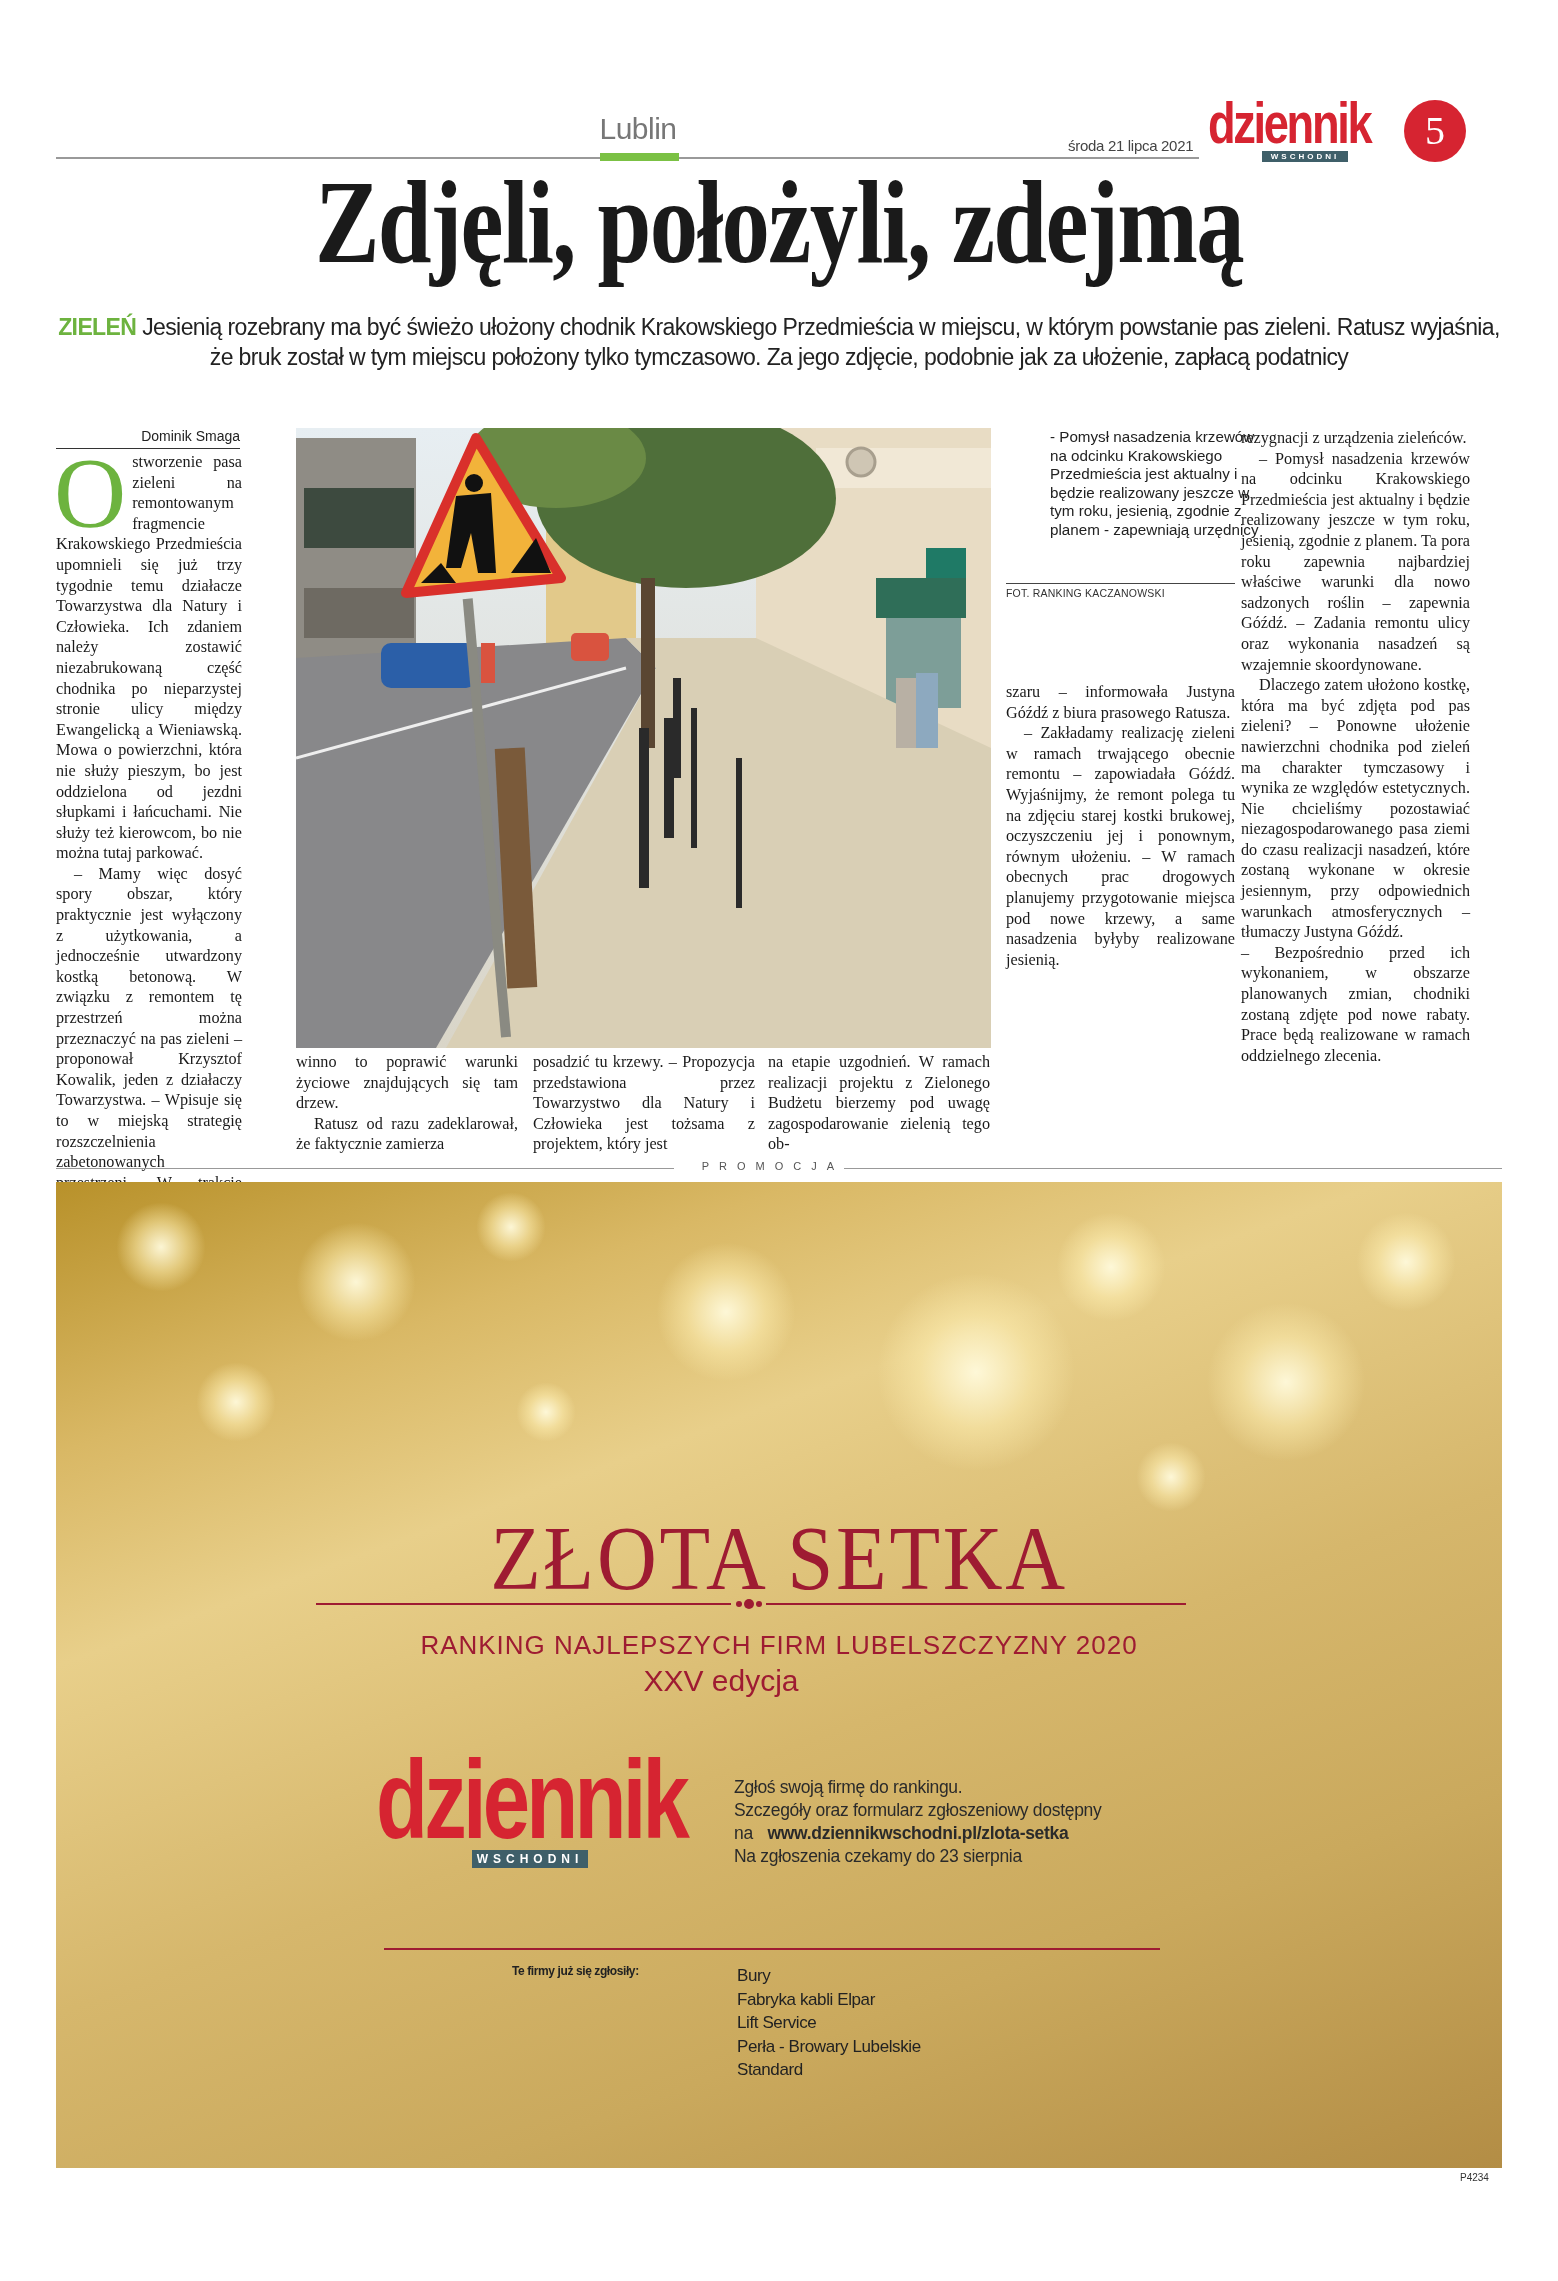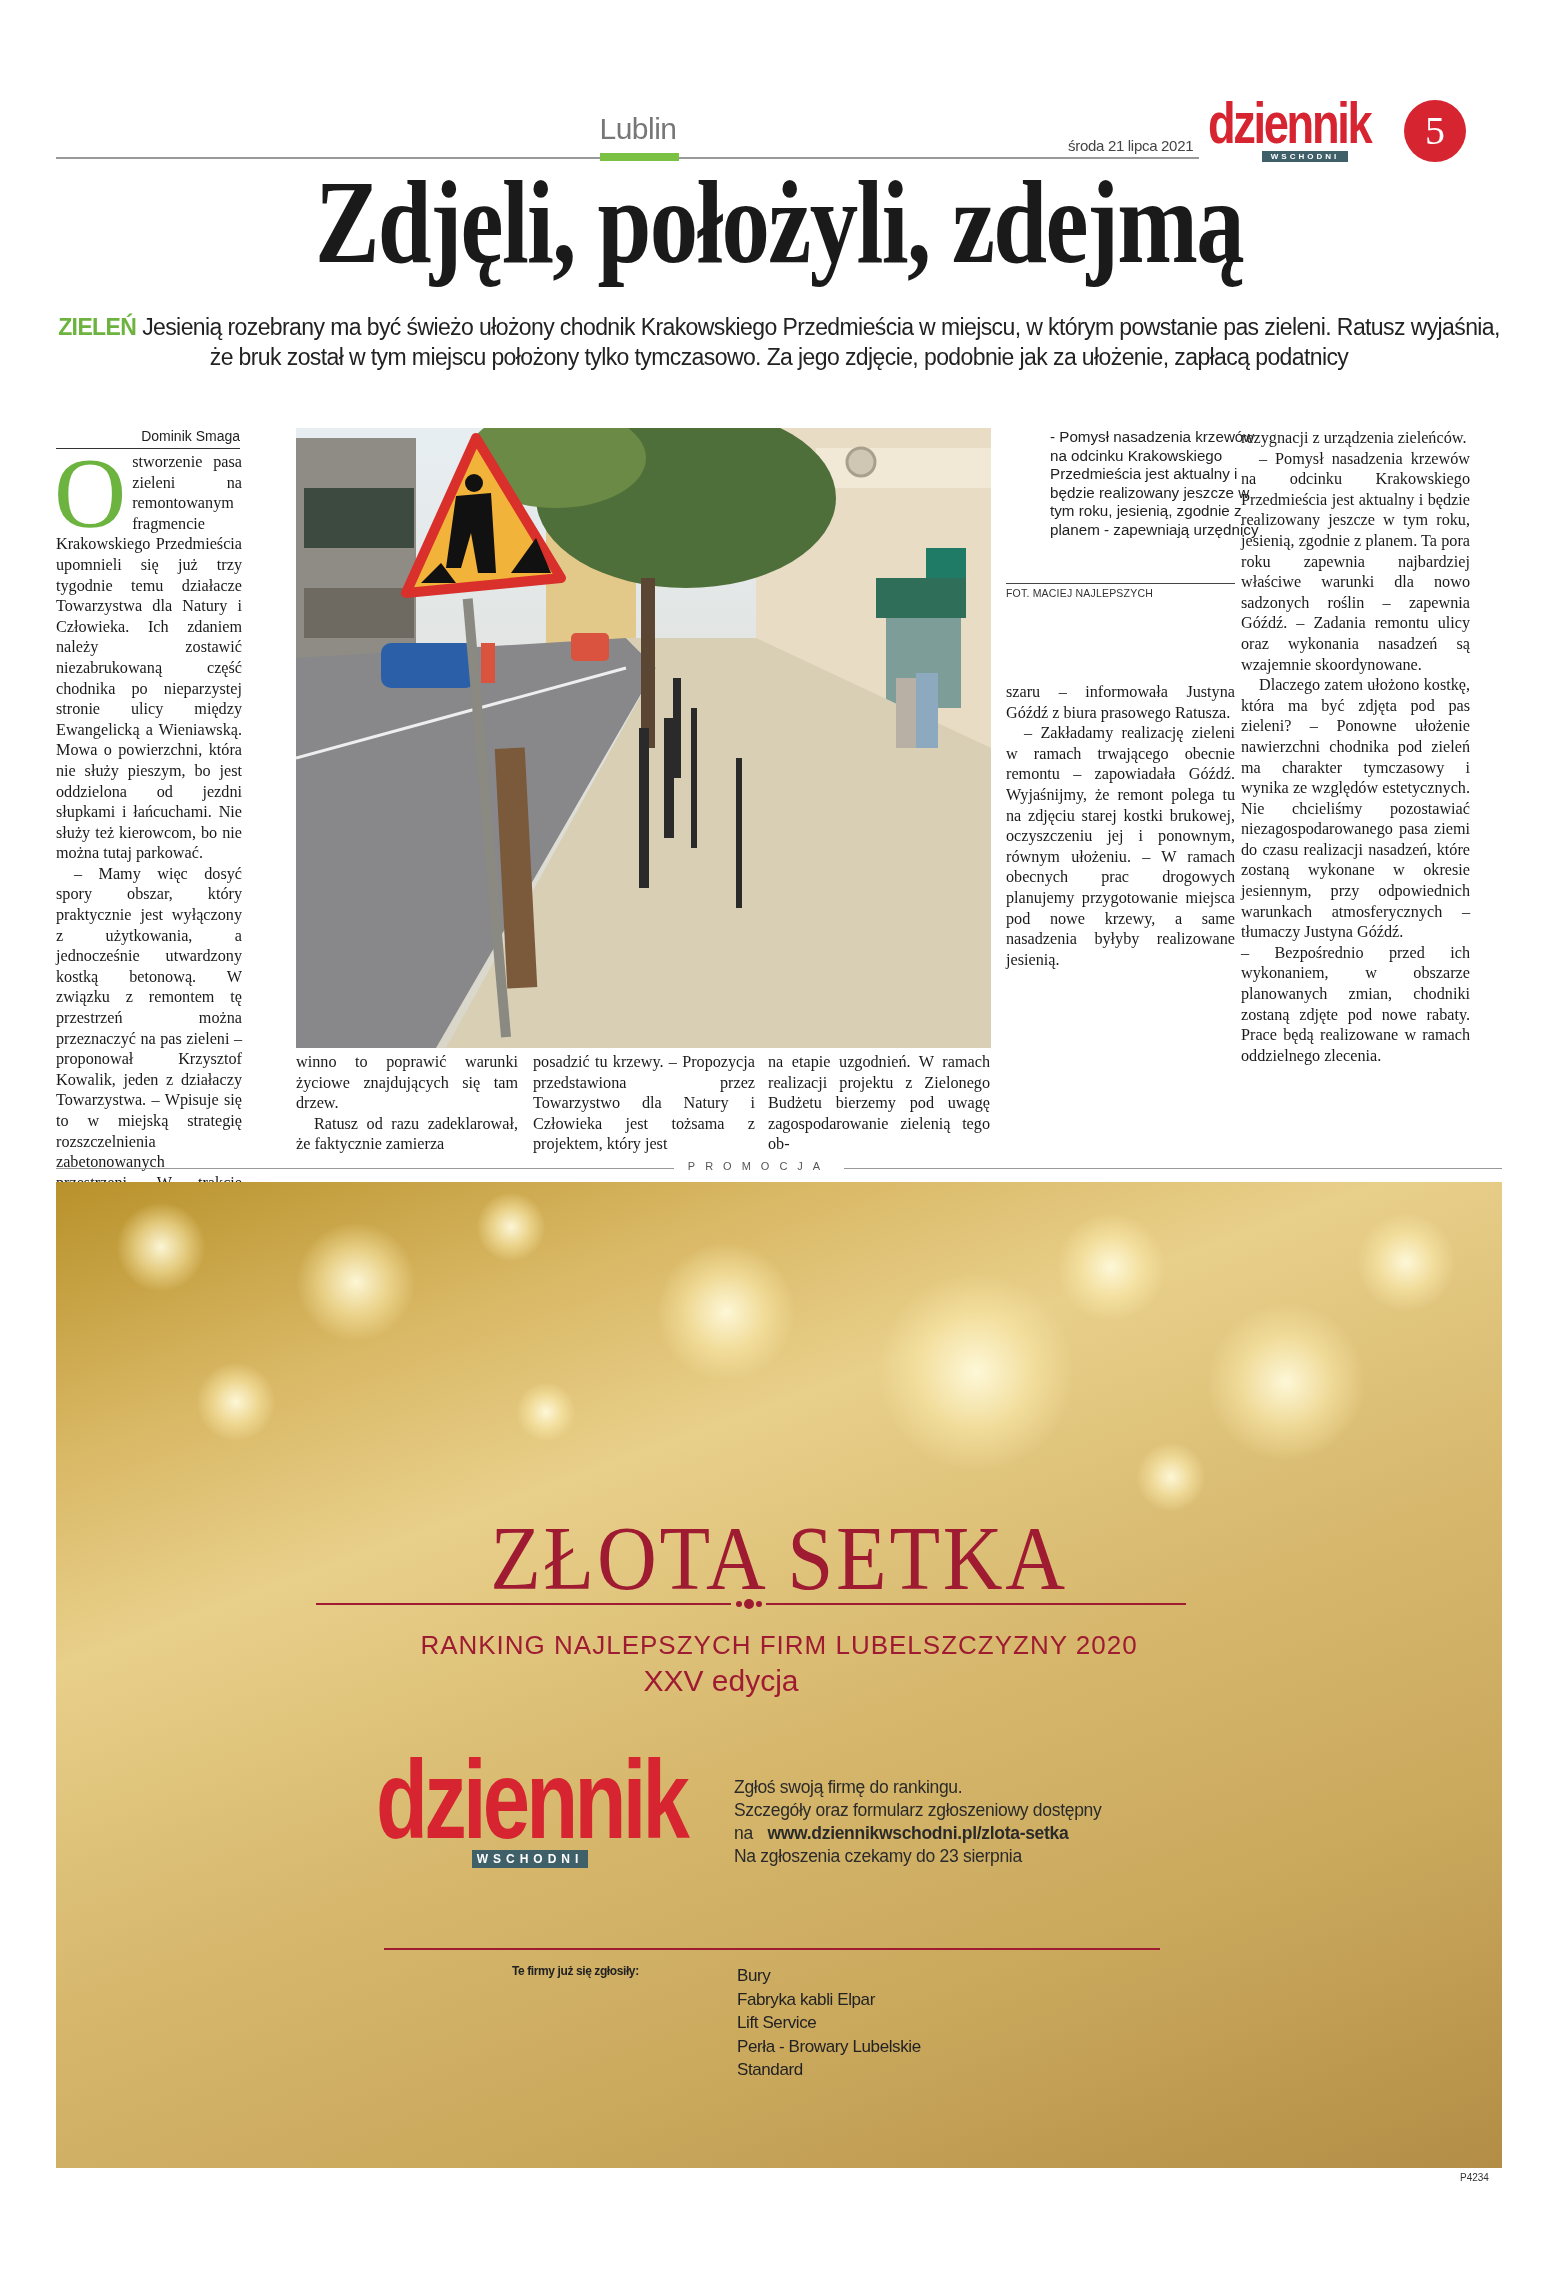--- a/index.html
+++ b/index.html
@@ -37,21 +37,21 @@
   .col4 { left: 768px; top: 1052px; width: 222px; }
   .caption { left: 1006px; top: 428px; width: 210px; font-family: "Liberation Sans", sans-serif; font-size: 15.2px; line-height: 18.5px; color: #222; margin-left: 44px; }
   .caption-rule { left: 1006px; top: 583px; width: 229px; height: 1px; background: #444; }
   .photo-credit { left: 1006px; top: 587px; font-family: "Liberation Sans", sans-serif; font-size: 10.5px; color: #333; letter-spacing: 0.2px; }
   .col5 { left: 1006px; top: 682px; width: 229px; }
   .col6 { left: 1241px; top: 428px; width: 229px; }
 
   
   .promo-rule-l { left: 56px; top: 1168px; width: 618px; height: 1px; background: #999; }
   .promo-rule-r { left: 844px; top: 1168px; width: 658px; height: 1px; background: #999; }
-  .promo-label { left: 674px; top: 1160px; width: 170px; text-align: center; font-family: "Liberation Sans", sans-serif; font-size: 11px; letter-spacing: 10px; color: #555; }
+  .promo-label { left: 674px; top: 1160px; width: 170px; text-align: right; font-family: "Liberation Sans", sans-serif; font-size: 11px; letter-spacing: 10px; color: #555; }
 
   
   .ad { left: 56px; top: 1182px; width: 1446px; height: 986px; overflow: hidden;
         background: linear-gradient(160deg, #b8912a 0%, #d9b865 18%, #e8cf8a 32%, #d6b76c 55%, #caa95d 75%, #b38d45 100%); }
   .ad-title { left: 0; top: 330px; width: 1446px; text-align: center; font-family: "Liberation Serif", serif; color: #9e1b32; font-size: 92px; letter-spacing: 3px; transform: scaleX(0.9); transform-origin: center top; line-height: 1; }
   .ad-rule-l { left: 316px; top: 1603px; width: 415px; height: 2px; background: #9e1b32; }
   .ad-rule-r { left: 766px; top: 1603px; width: 420px; height: 2px; background: #9e1b32; }
   .ad-dots { left: 734px; top: 1597px; width: 30px; height: 14px; }
   .ad-subtitle { left: 0; top: 1630px; width: 1558px; text-align: center; font-family: "Liberation Sans", sans-serif; color: #9e1b32; font-size: 26px; letter-spacing: 1px; }
   .ad-edition { left: 0; top: 1664px; width: 1442px; text-align: center; font-family: "Liberation Sans", sans-serif; color: #9e1b32; font-size: 30px; }
@@ -157,21 +157,21 @@
 </div>
 <div class="abs col col3">
   <p class="noindent">posadzić tu krzewy. – Propozycja przedstawiona przez Towarzystwo dla Natury i Człowieka jest tożsama z projektem, który jest</p>
 </div>
 <div class="abs col col4">
   <p class="noindent">na etapie uzgodnień. W ramach realizacji projektu z Zielonego Budżetu bierzemy pod uwagę zagospodarowanie zielenią tego ob-</p>
 </div>
 
 <div class="abs caption">- Pomysł nasadzenia krzewów na odcinku Krakowskiego Przedmieścia jest aktualny i będzie realizowany jeszcze w tym roku, jesienią, zgodnie z planem - zapewniają urzędnicy</div>
 <div class="abs caption-rule"></div>
-<div class="abs photo-credit">FOT. MACIEJ NAJLEPSZYCH</div>
+<div class="abs photo-credit">FOT. RANKING KACZANOWSKI</div>
 
 <div class="abs col col5">
   <p class="noindent">szaru – informowała Justyna Góźdź z biura prasowego Ratusza.</p>
   <p>– Zakładamy realizację zieleni w ramach trwającego obecnie remontu – zapowiadała Góźdź. Wyjaśnijmy, że remont polega tu na zdjęciu starej kostki brukowej, oczyszczeniu jej i ponownym, równym ułożeniu. – W ramach obecnych prac drogowych planujemy przygotowanie miejsca pod nowe krzewy, a same nasadzenia byłyby realizowane jesienią.</p>
 </div>
 
 <div class="abs col col6">
   <p class="noindent">rezygnacji z urządzenia zieleńców.</p>
   <p>– Pomysł nasadzenia krzewów na odcinku Krakowskiego Przedmieścia jest aktualny i będzie realizowany jeszcze w tym roku, jesienią, zgodnie z planem. Ta pora roku zapewnia najbardziej właściwe warunki dla nowo sadzonych roślin – zapewnia Góźdź. – Zadania remontu ulicy oraz wykonania nasadzeń są wzajemnie skoordynowane.</p>
   <p>Dlaczego zatem ułożono kostkę, która ma być zdjęta pod pas zieleni? – Ponowne ułożenie nawierzchni chodnika pod zieleń ma charakter tymczasowy i wynika ze względów estetycznych. Nie chcieliśmy pozostawiać niezagospodarowanego pasa ziemi do czasu realizacji nasadzeń, które zostaną wykonane w okresie jesiennym, przy odpowiednich warunkach atmosferycznych – tłumaczy Justyna Góźdź.</p>

